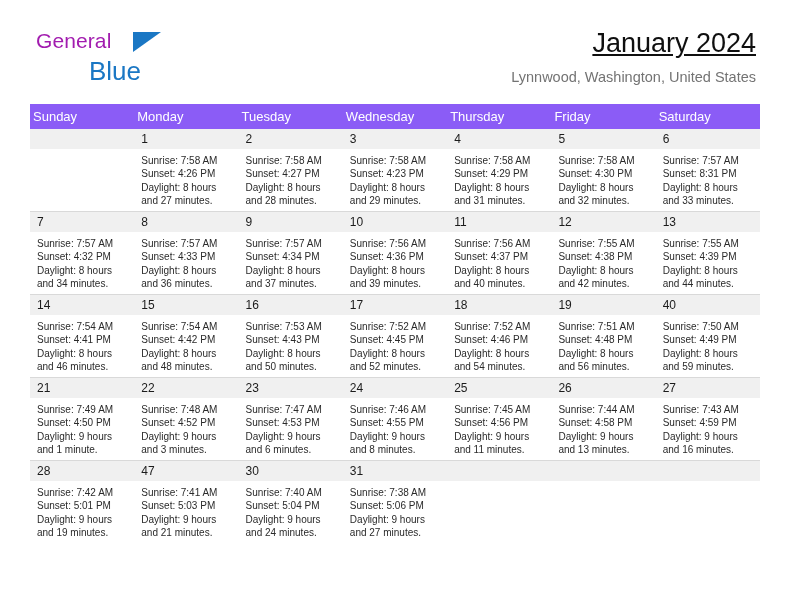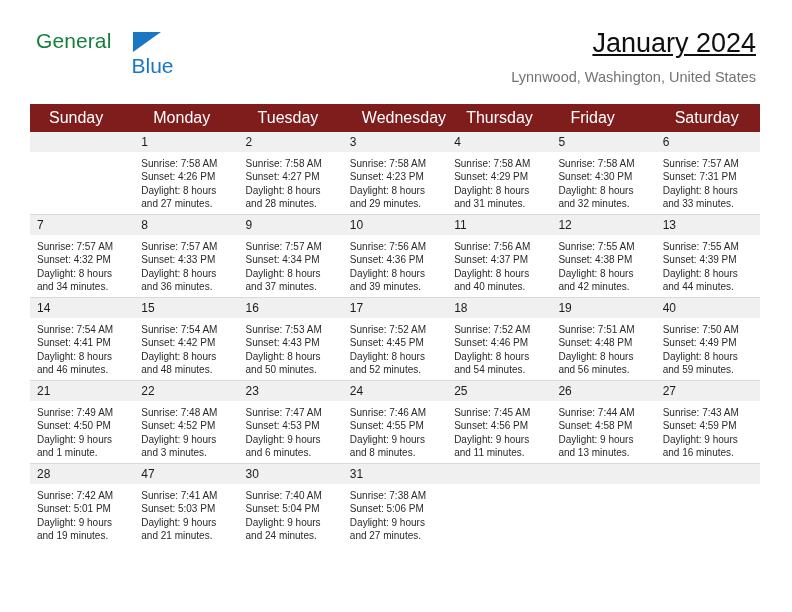--- a/index.html
+++ b/index.html
@@ -28,33 +28,32 @@
   }
   .logo {
     position: absolute;
     left: 36px;
     top: 30px;
     width: 180px;
     height: 52px;
   }
   .logo-general {
     font-size: 21px;
-    color: #15803d;
+    color: #a21caf;
     letter-spacing: .1px;
     line-height: 21px;
     display: block;
   }
   .logo-blue {
-    font-size: 21px;
+    font-size: 26px;
     color: #1a77c4;
     line-height: 21px;
     display: block;
     margin-left: 53px;
-    margin-top: 4px;
-    text-align: center;
+    margin-top: 10px;
   }
   .logo-tri {
     position: absolute;
     left: 97px;
     top: 2px;
     width: 0;
     height: 0;
     border-left: 28px solid #1a77c4;
     border-bottom: 20px solid transparent;
   }
@@ -83,26 +82,26 @@
   
   .cal {
     position: absolute;
     left: 30px;
     top: 104px;
     width: 730px;
     border-collapse: collapse;
     table-layout: fixed;
   }
   .cal th {
-    background: #7f1d1d;
+    background: #8b5cf6;
     color: #ffffff;
     font-weight: normal;
-    font-size: 16px;
+    font-size: 13px;
     text-align: left;
-    padding: 5px 0 5px 19px;
+    padding: 5px 0 5px 3px;
     height: 11px;
     border: none;
   }
   .cal td {
     vertical-align: top;
     padding: 0;
     border: none;
     border-top: 1px solid #d9d9d9;
     height: 82px;
     background: #ffffff;
@@ -213,21 +212,21 @@
               <div>Sunrise: 7:58 AM</div>
               <div>Sunset: 4:30 PM</div>
               <div>Daylight: 8 hours</div>
               <div>and 32 minutes.</div>
             </div>
           </td>
           <td>
             <div class="daynum">6</div>
             <div class="info">
               <div>Sunrise: 7:57 AM</div>
-              <div>Sunset: 7:31 PM</div>
+              <div>Sunset: 8:31 PM</div>
               <div>Daylight: 8 hours</div>
               <div>and 33 minutes.</div>
             </div>
           </td>
         </tr>
         <tr class="week">
           <td>
             <div class="daynum">7</div>
             <div class="info">
               <div>Sunrise: 7:57 AM</div>

